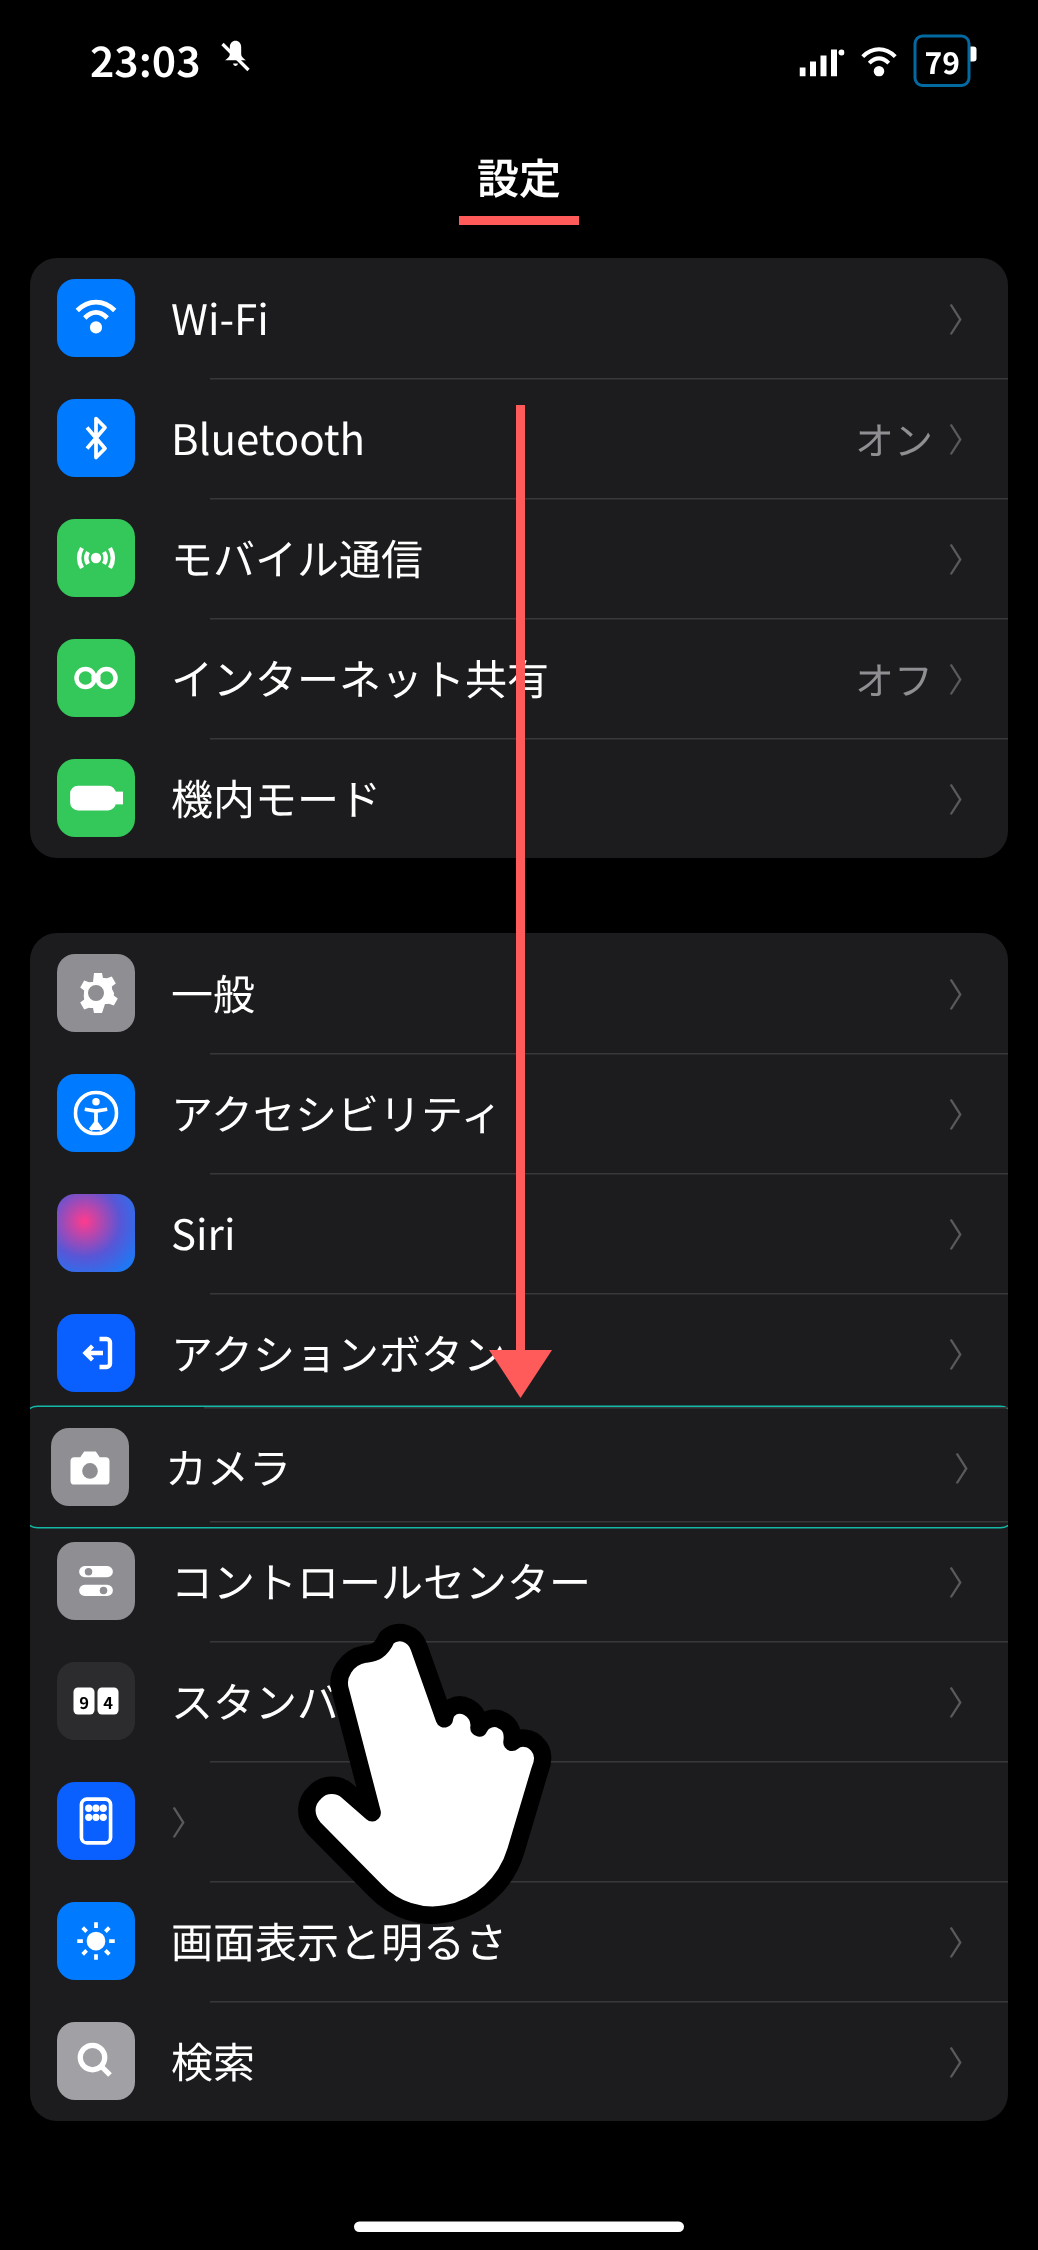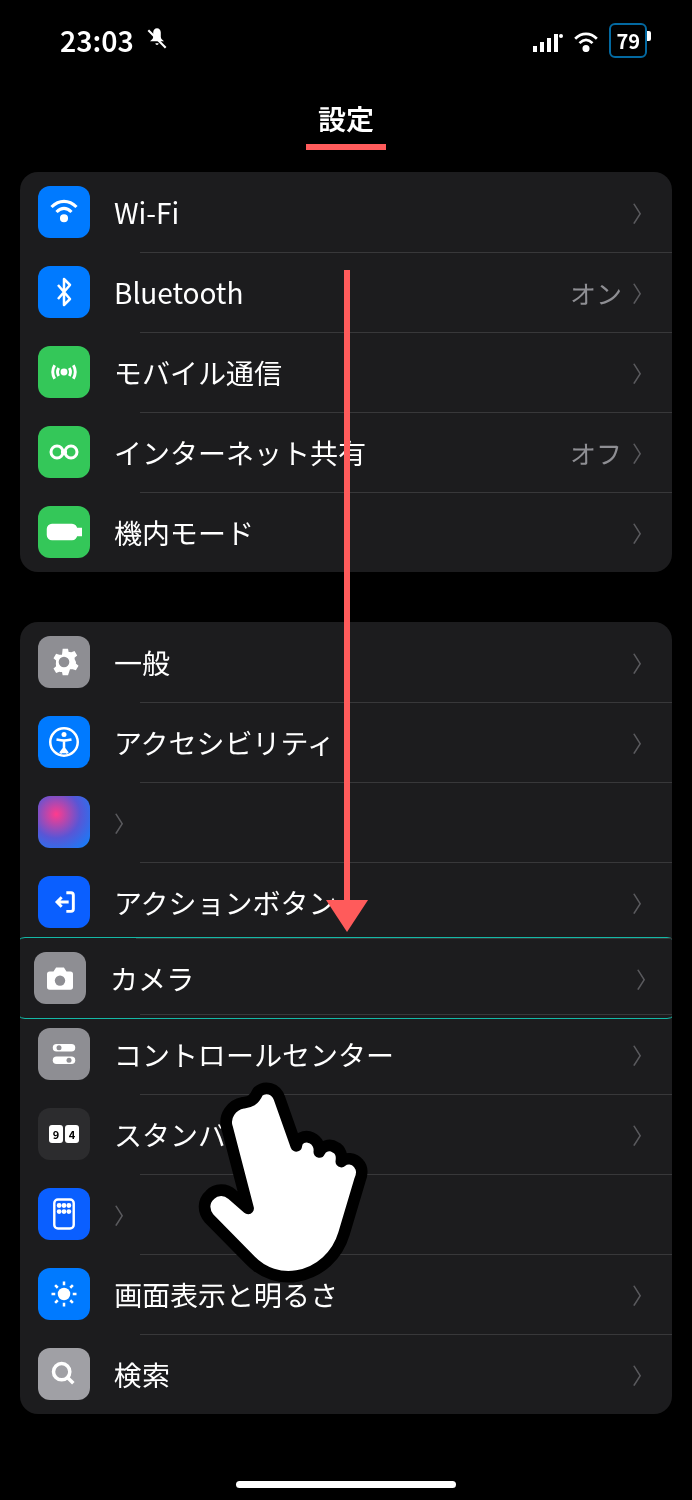--- a/index.html
+++ b/index.html
@@ -270,20 +270,21 @@
             <circle cx="12" cy="6" r="2"></circle>
             <path d="M6 10l6 1 6-1M12 11v6m-3 4l3-4 3 4" stroke="#fff" stroke-width="2"></path>
           </svg>
       </div>
       <span class="label">アクセシビリティ</span>
       <span class="chevron">〉</span>
     </div>
 
     <div class="row">
       <div class="icon bg-siri"></div>
+      <span class="label">Siri</span>
       <span class="chevron">〉</span>
     </div>
 
     <div class="row">
       <div class="icon bg-dblue">
         <svg width="28" height="28" viewBox="0 0 24 24" fill="none" stroke="#fff" stroke-width="2.5">
             <path d="M14 4h4a2 2 0 012 2v12a2 2 0 01-2 2h-4M10 8l-4 4 4 4M6 12h10"></path>
           </svg>
       </div>
       <span class="label">アクションボタン</span>

